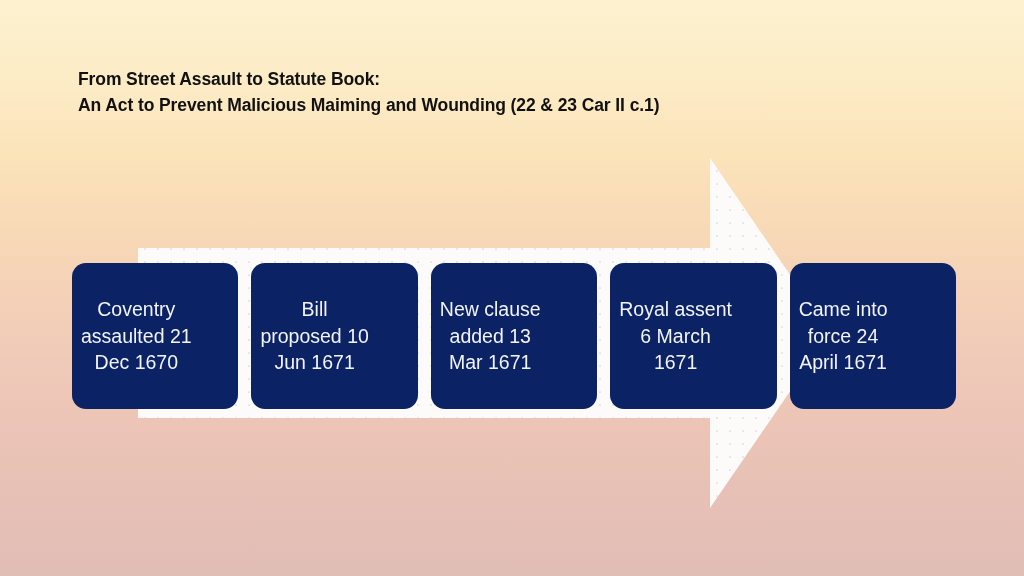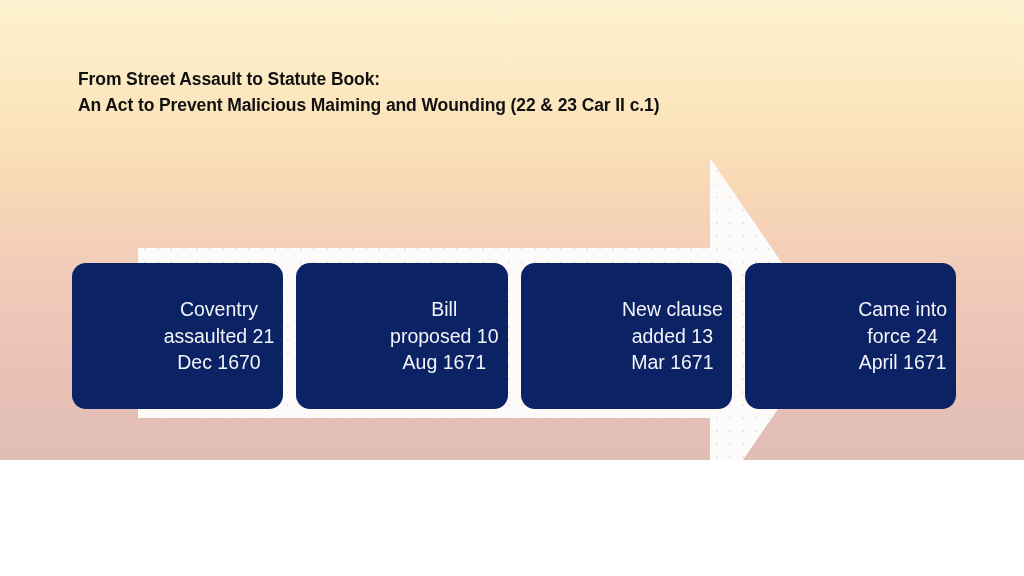--- a/index.html
+++ b/index.html
@@ -9,21 +9,21 @@
   body {
     width: 1024px;
     height: 576px;
     overflow: hidden;
     font-family: "Liberation Sans", sans-serif;
   }
 
   #slide {
     position: relative;
     width: 1024px;
-    height: 460px;
+    height: 576px;
     background: linear-gradient(to bottom,
         #fdf1cf 0%,
         #fcecc6 14%,
         #fbe3ba 27%,
         #f8d9b6 40%,
         #f3cfb8 54%,
         #eec7b8 68%,
         #e8c1b6 84%,
         #e0bdb5 100%);
     overflow: hidden;
@@ -65,21 +65,21 @@
     display: flex;
     flex-direction: row;
     gap: 13px;
   }
   .step-box {
     flex: 1 1 0;
     background: #0b2265;
     border-radius: 14px;
     display: flex;
     align-items: center;
-    justify-content: flex-end;
+    justify-content: flex-start;
     text-align: center;
     box-sizing: border-box;
     padding: 4px 9px;
   }
   .step-label {
     color: #f2f4f8;
     font-size: 19.5px;
     line-height: 1.38;
     font-weight: normal;
     white-space: pre-line;
@@ -109,29 +109,34 @@
 
     <div class="step-box">
       <span class="step-label">Coventry
 assaulted 21
 Dec 1670</span>
     </div>
 
     <div class="step-box">
       <span class="step-label">Bill
 proposed  10
-Aug 1671</span>
+Jun 1671</span>
     </div>
 
     <div class="step-box">
       <span class="step-label">New clause
 added 13
 Mar 1671</span>
     </div>
 
+    <div class="step-box">
+      <span class="step-label">Royal assent
+6 March
+1671</span>
+    </div>
 
     <div class="step-box">
       <span class="step-label">Came into
 force 24
 April 1671</span>
     </div>
 
   </div>
 
 </div>

